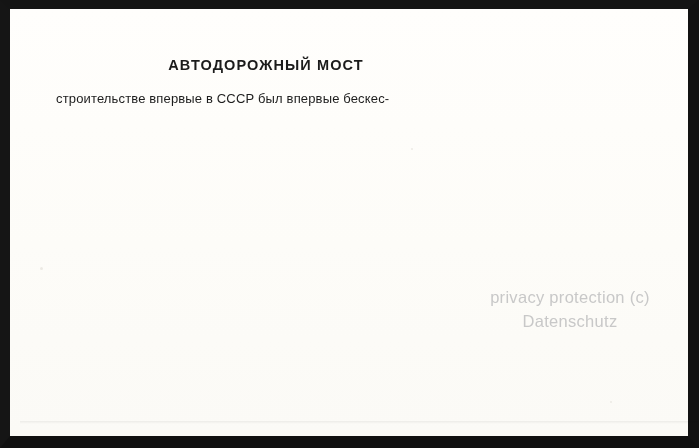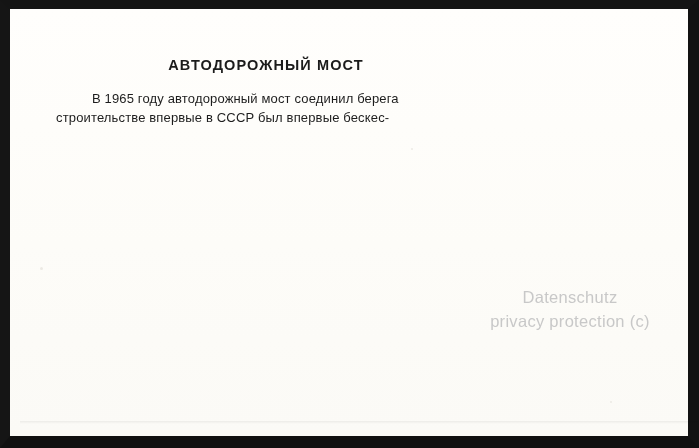--- a/index.html
+++ b/index.html
@@ -134,27 +134,24 @@
     <div class="paper-speck speck-a"></div>
     <div class="paper-speck speck-b"></div>
     <div class="paper-speck speck-c"></div>
     <div class="scan-shadow"></div>
   </div>
 
   <div class="text-block">
     <h1 class="doc-title">АВТОДОРОЖНЫЙ МОСТ</h1>
 
     <div class="doc-paragraph">
-      <span class="line justified indent">
-        <span>В 1965 году автодорожный мост соединил берега</span>
-      </span>
       <span class="line justified">
         <span>строительстве впервые в СССР был впервые бескес-</span>
       </span>
     </div>
   </div>
 
   <div class="watermark">
+    <span class="wm-line">privacy protection (c)</span>
     <span class="wm-line">Datenschutz</span>
-    <span class="wm-line">privacy protection (c)</span>
   </div>
 
 </div>
 
 </body></html>

